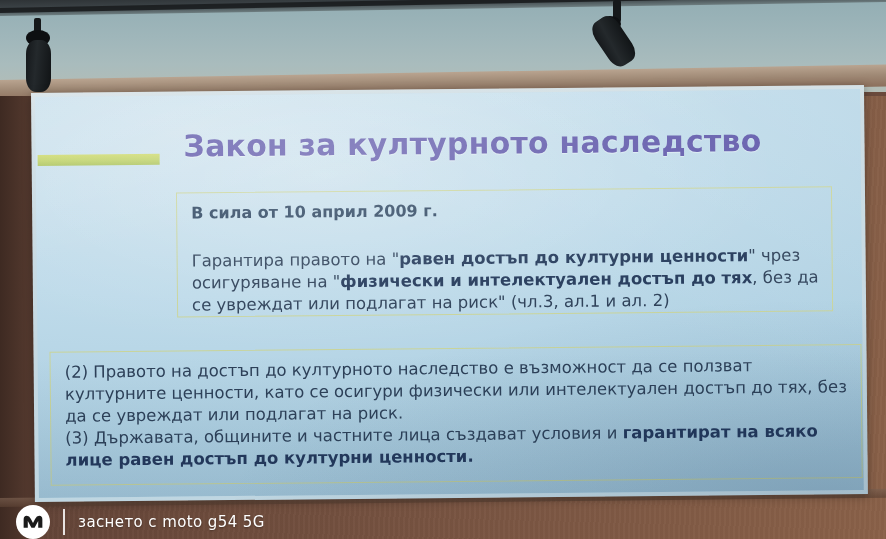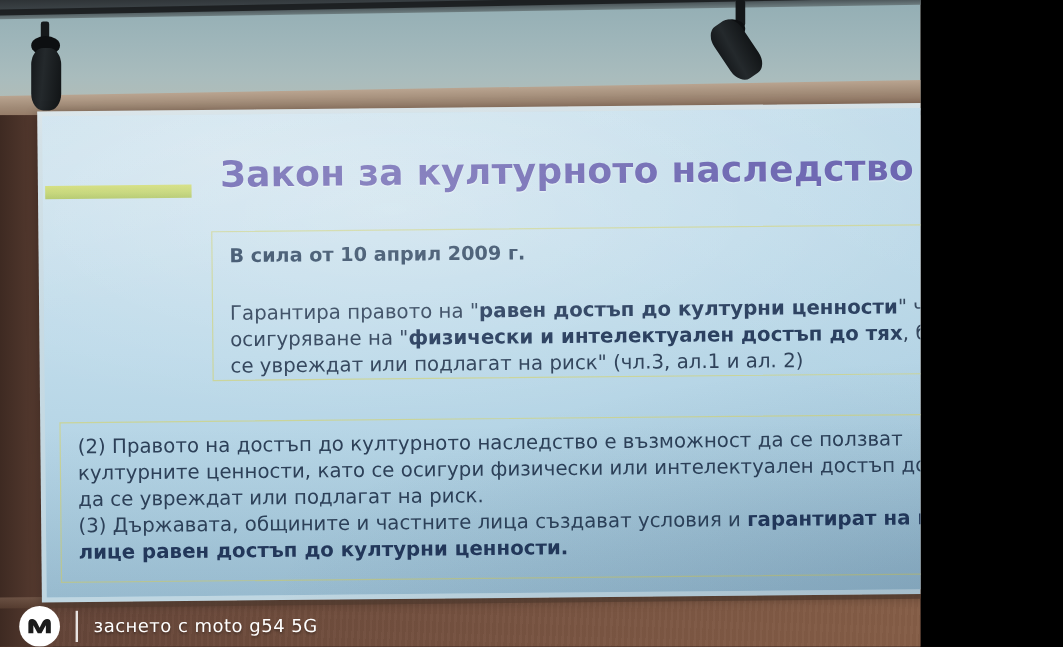--- a/index.html
+++ b/index.html
@@ -6,21 +6,21 @@
     margin: 0;
     padding: 0;
     background: #000;
   }
   body {
     font-family: "DejaVu Sans", sans-serif;
   }
 
   #photo {
     position: relative;
-    width: 767px;
+    width: 886px;
     height: 539px;
     overflow: hidden;
     background: #6a4a3c;
   }
 
   
   .ceiling {
     position: absolute;
     left: 0; top: 0;
     width: 886px; height: 92px;

